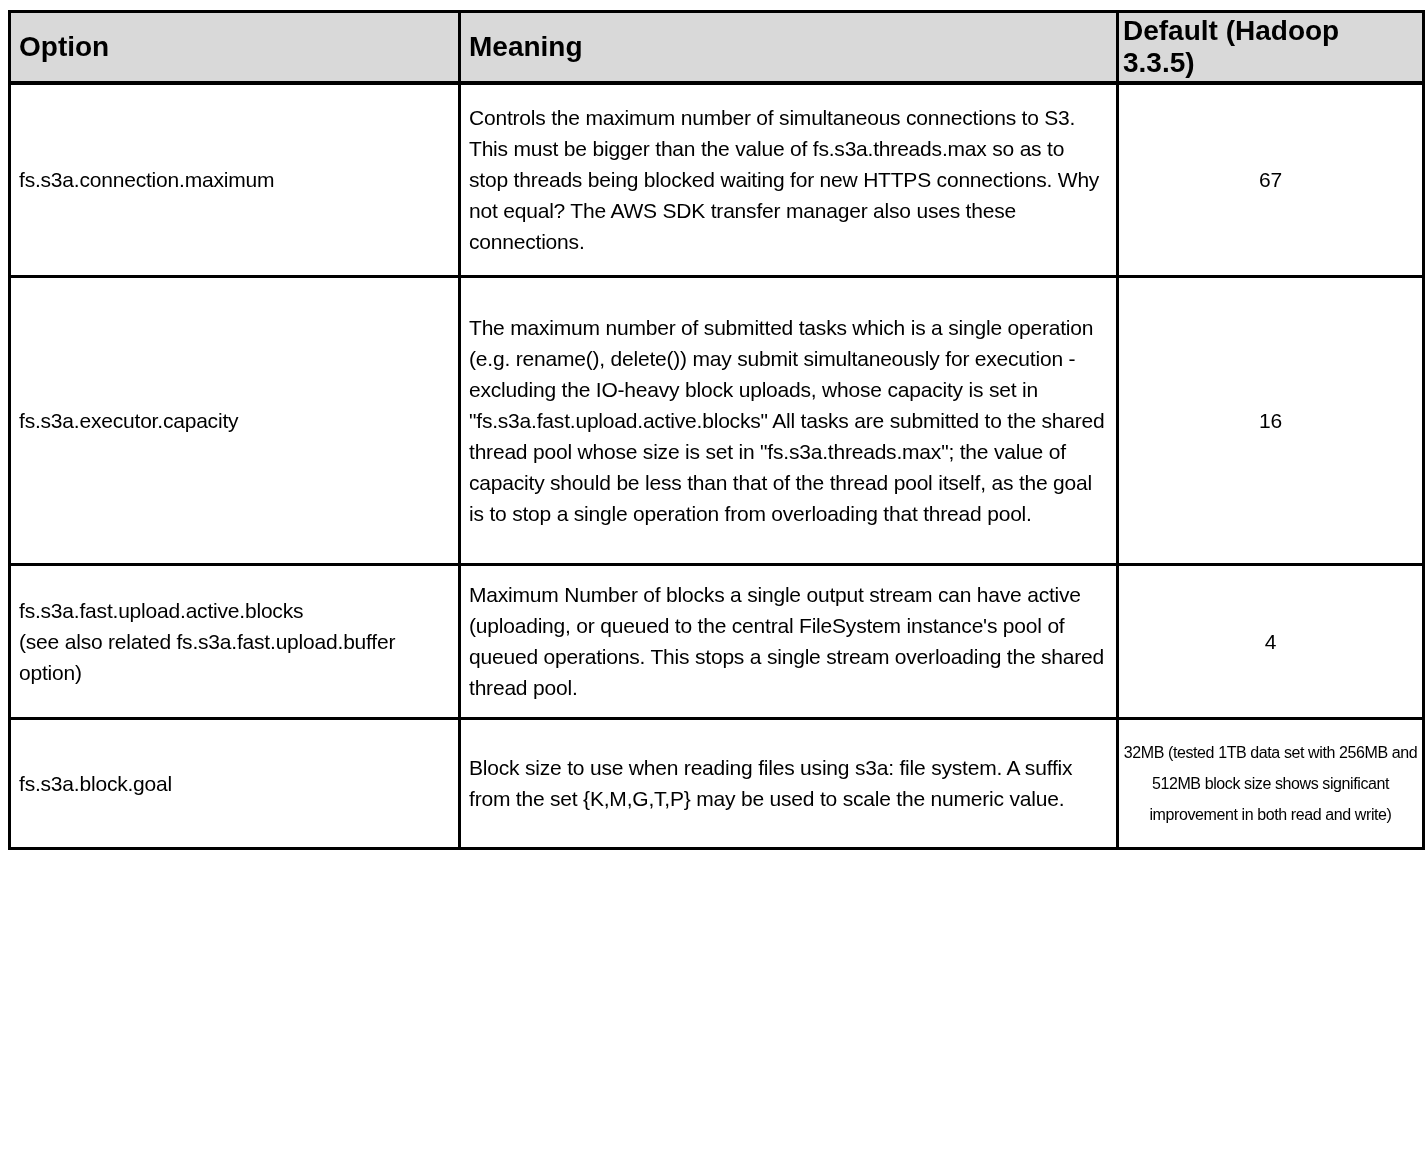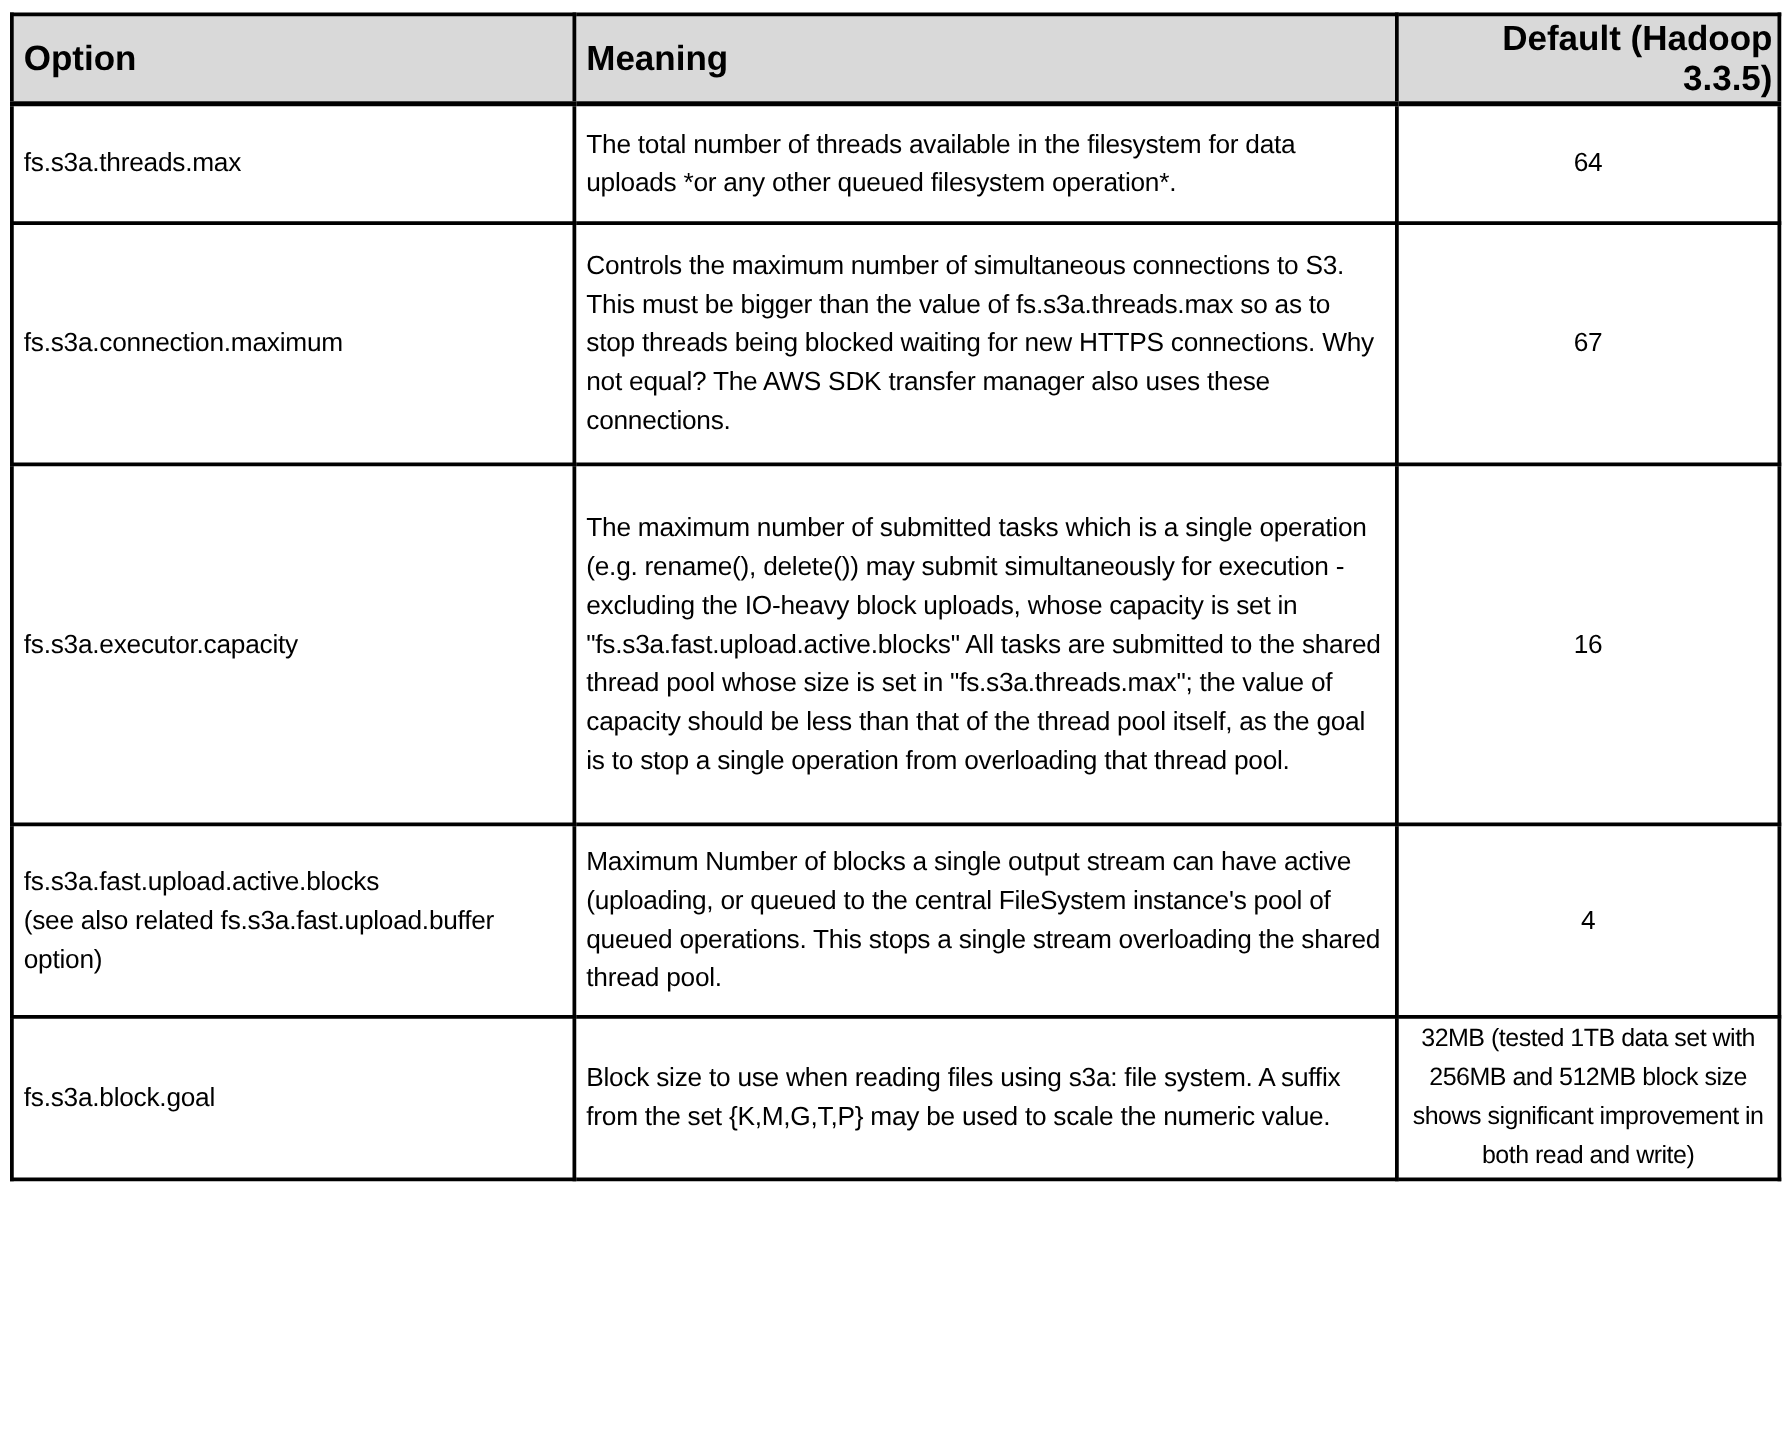--- a/index.html
+++ b/index.html
@@ -35,21 +35,21 @@
   thead th {
     background: #d9d9d9;
     font-size: 28px;
     font-weight: bold;
     text-align: left;
     height: 44px;
     padding: 2px 8px;
     border-bottom: 4px solid #000000;
   }
   thead th.hdr-default {
-    text-align: right;
+    text-align: left;
     padding: 2px 4px;
   }
   td {
     font-size: 21px;
     line-height: 31px;
     letter-spacing: -0.2px;
     padding: 3px 8px;
     background: #ffffff;
   }
   td.cell-option {
@@ -57,21 +57,21 @@
     white-space: pre-line;
   }
   td.cell-meaning {
     text-align: left;
   }
   td.cell-default {
     text-align: center;
     padding: 2px 4px;
   }
   td.cell-default.compact {
-    font-size: 20px;
+    font-size: 16px;
     line-height: 31px;
     letter-spacing: -0.4px;
     padding: 0 2px;
   }
   
   tbody tr.r0 { height: 95px; }
   tbody tr.r1 { height: 193px; }
   tbody tr.r2 { height: 125px; }
   tbody tr.r3 { height: 108px; }
   tbody tr.r4 { height: 288px; }
@@ -89,25 +89,20 @@
       <col class="c-default">
     </colgroup>
     <thead>
       <tr>
         <th class="hdr-option">Option</th>
         <th class="hdr-meaning">Meaning</th>
         <th class="hdr-default">Default (Hadoop 3.3.5)</th>
       </tr>
     </thead>
     <tbody>
-      <tr class="r0">
-        <td class="cell-option">fs.s3a.threads.max</td>
-        <td class="cell-meaning">The total number of threads available in the filesystem for data uploads *or any other queued filesystem operation*.</td>
-        <td class="cell-default">64</td>
-      </tr>
       <tr class="r1">
         <td class="cell-option">fs.s3a.connection.maximum</td>
         <td class="cell-meaning">Controls the maximum number of simultaneous connections to S3. This must be bigger than the value of fs.s3a.threads.max so as to stop threads being blocked waiting for new HTTPS connections. Why not equal? The AWS SDK transfer manager also uses these connections.</td>
         <td class="cell-default">67</td>
       </tr>
       <tr class="r4">
         <td class="cell-option">fs.s3a.executor.capacity</td>
         <td class="cell-meaning">The maximum number of submitted tasks which is a single operation (e.g. rename(), delete()) may submit simultaneously for execution -excluding the IO-heavy block uploads, whose capacity is set in "fs.s3a.fast.upload.active.blocks" All tasks are submitted to the shared thread pool whose size is set in "fs.s3a.threads.max"; the value of capacity should be less than that of the thread pool itself, as the goal is to stop a single operation from overloading that thread pool.</td>
         <td class="cell-default">16</td>
       </tr>

